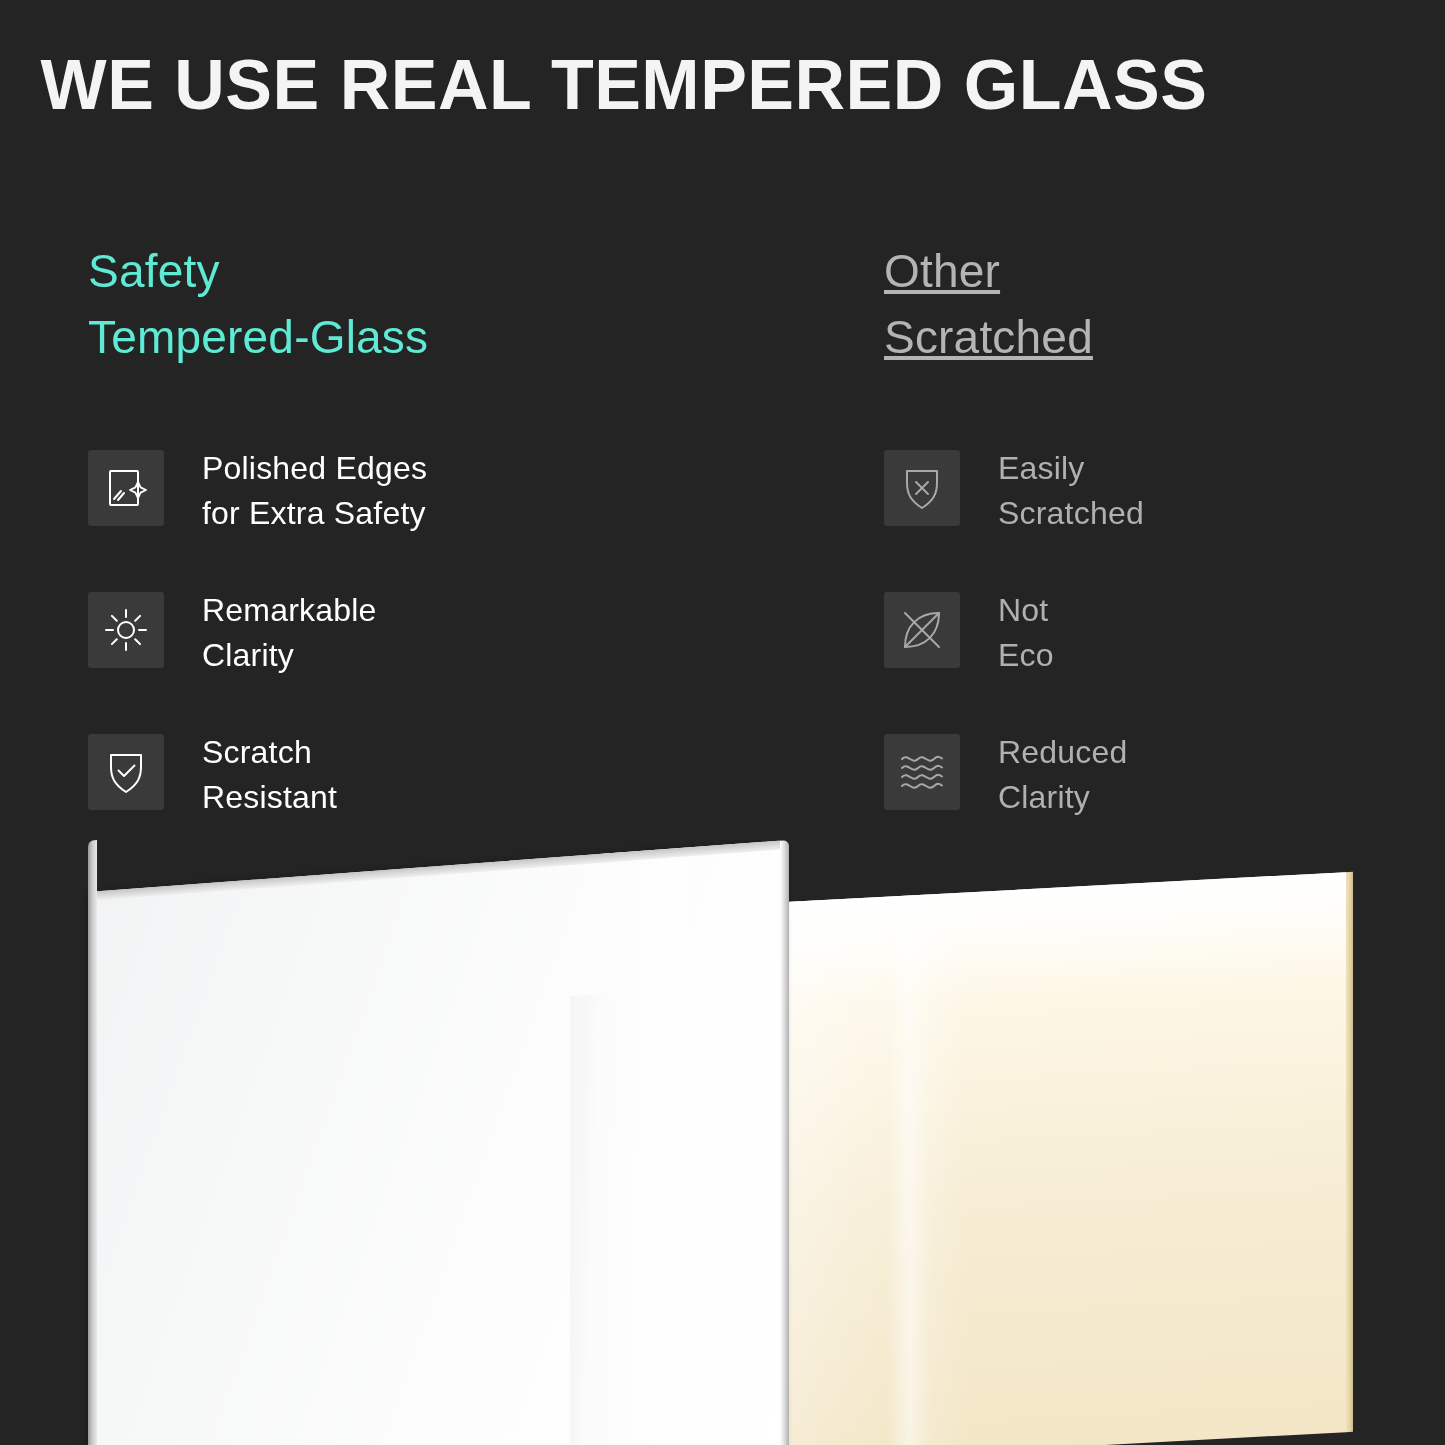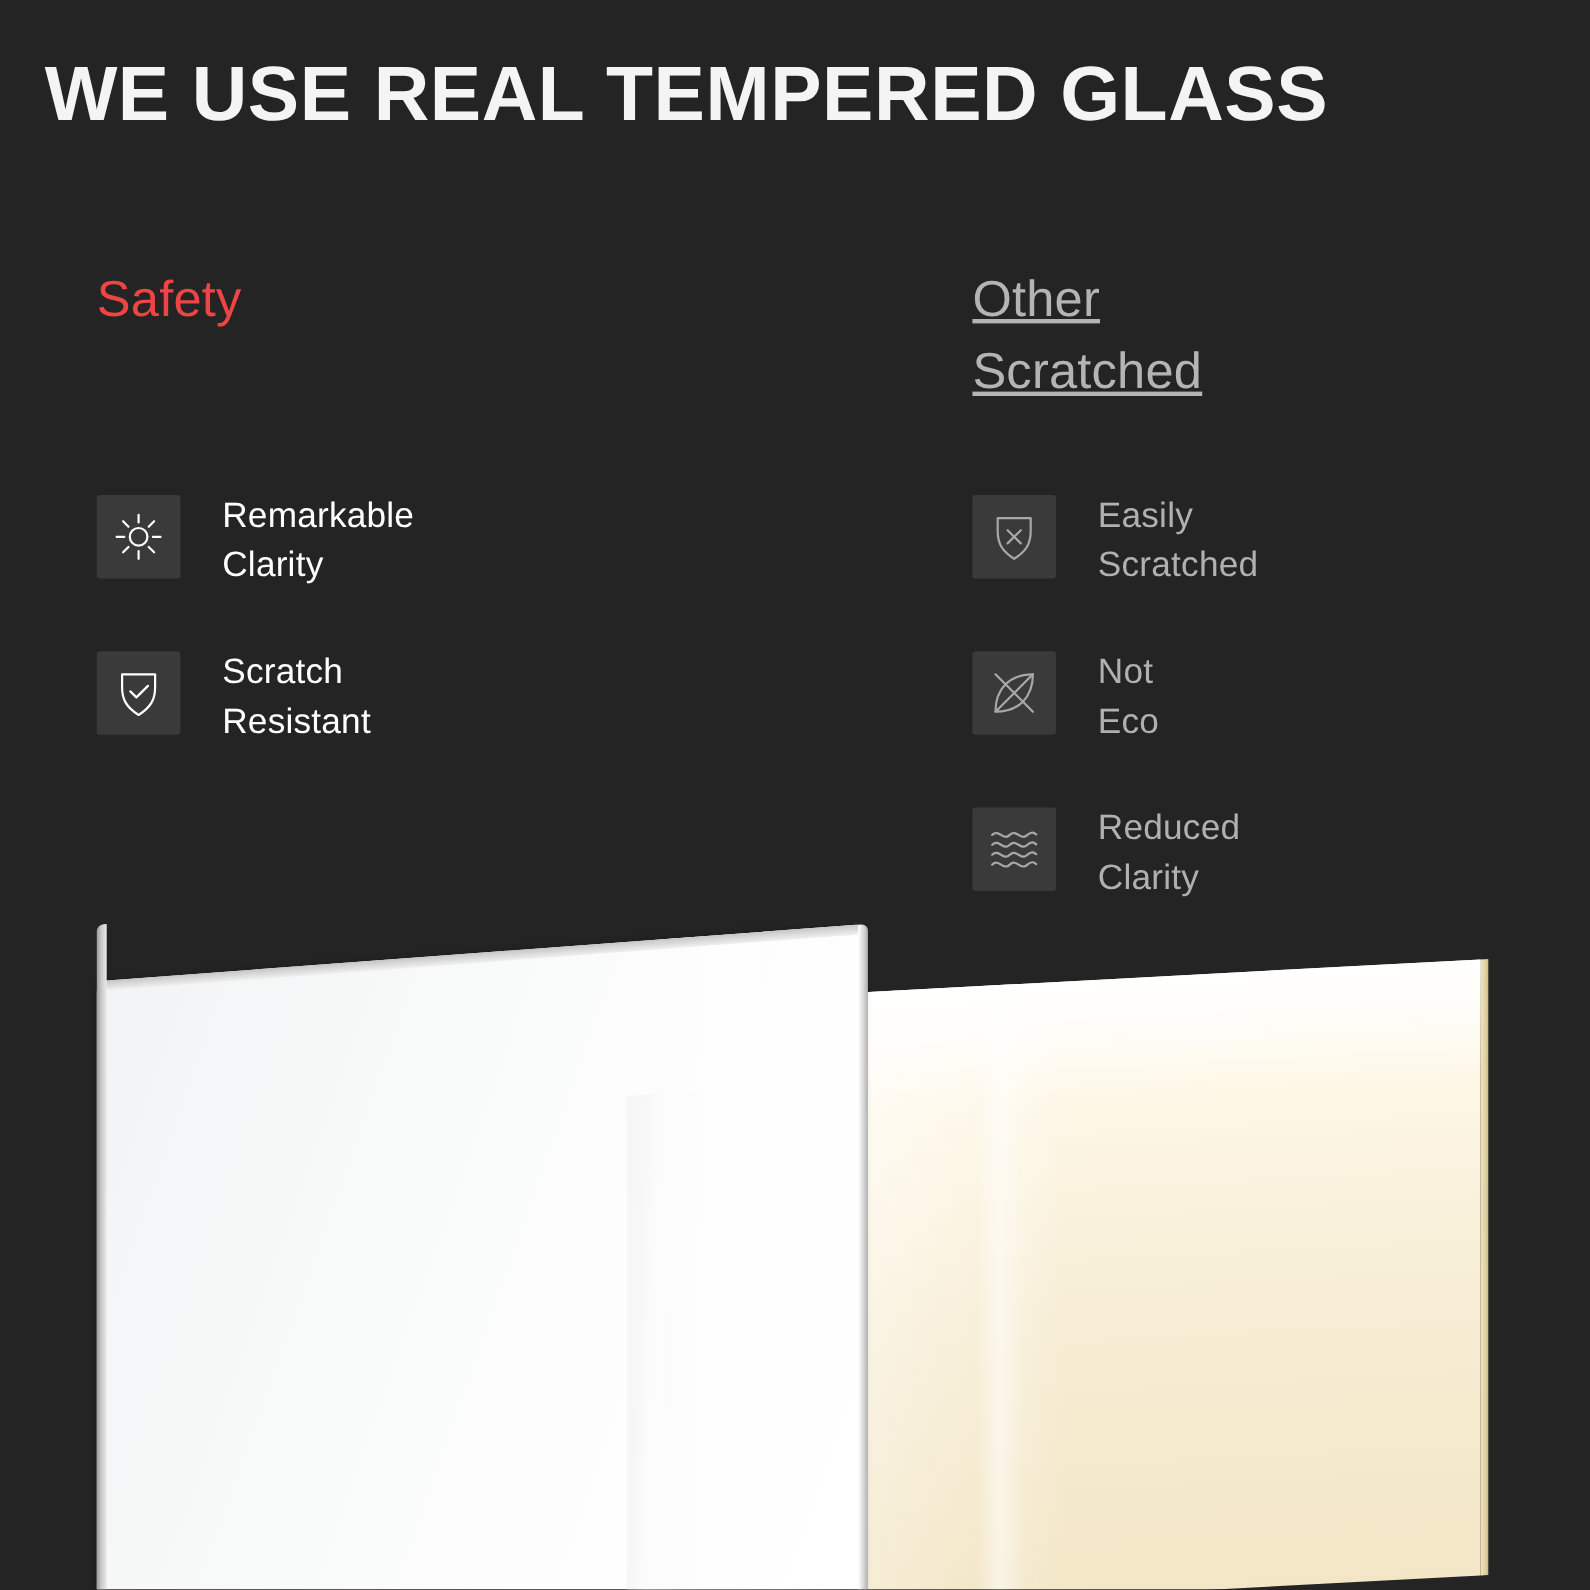--- a/index.html
+++ b/index.html
@@ -49,21 +49,21 @@
   .col-right { left: 884px; }
 
   .col-title {
     font-size: 46px;
     line-height: 66px;
     font-weight: 400;
     letter-spacing: 0.2px;
     margin: 0;
     font-family: "Liberation Sans", sans-serif;
   }
-  .col-left  .col-title { color: #ef4444; }
+  .col-left  .col-title { color: #5eead4; }
   .col-right .col-title { color: #b4b4b4; text-decoration: underline; }
 
   
   .features {
     position: absolute;
     top: 446px;
     width: 560px;
   }
   .features.left  { left: 88px; }
   .features.right { left: 884px; }
@@ -253,29 +253,42 @@
 </style>
 </head>
 <body>
 
 <div id="root">
 
   <div class="headline">WE USE REAL TEMPERED GLASS</div>
 
   <div class="col col-left">
     <div class="col-title">Safety</div>
+    <div class="col-title">Tempered-Glass</div>
   </div>
 
   <div class="col col-right">
     <div class="col-title">Other</div>
     <div class="col-title">Scratched</div>
   </div>
 
   <div class="features left">
 
+    <div class="feature">
+      <div class="icon-tile">
+        <svg width="44" height="44" viewBox="0 0 44 44" fill="none" stroke-width="2" stroke-linecap="round" stroke-linejoin="round">
+          <rect x="6" y="5" width="28" height="34" rx="1"></rect>
+          <path d="M10 33 L17 25"></path>
+          <path d="M14 34 L20 27"></path>
+          <path d="M34 16 L36.6 21.4 L42 24 L36.6 26.6 L34 32 L31.4 26.6 L26 24 L31.4 21.4 Z" stroke-width="1.8"></path>
+        </svg>
+      </div>
+      <div class="feature-label">Polished Edges
+for Extra Safety</div>
+    </div>
 
     <div class="feature">
       <div class="icon-tile">
         <svg width="46" height="46" viewBox="0 0 46 46" fill="none" stroke-width="2" stroke-linecap="round">
           <circle cx="23" cy="23" r="8"></circle>
           <path d="M23 3 V10"></path>
           <path d="M23 36 V43"></path>
           <path d="M3 23 H10"></path>
           <path d="M36 23 H43"></path>
           <path d="M8.9 8.9 L13.8 13.8"></path>

